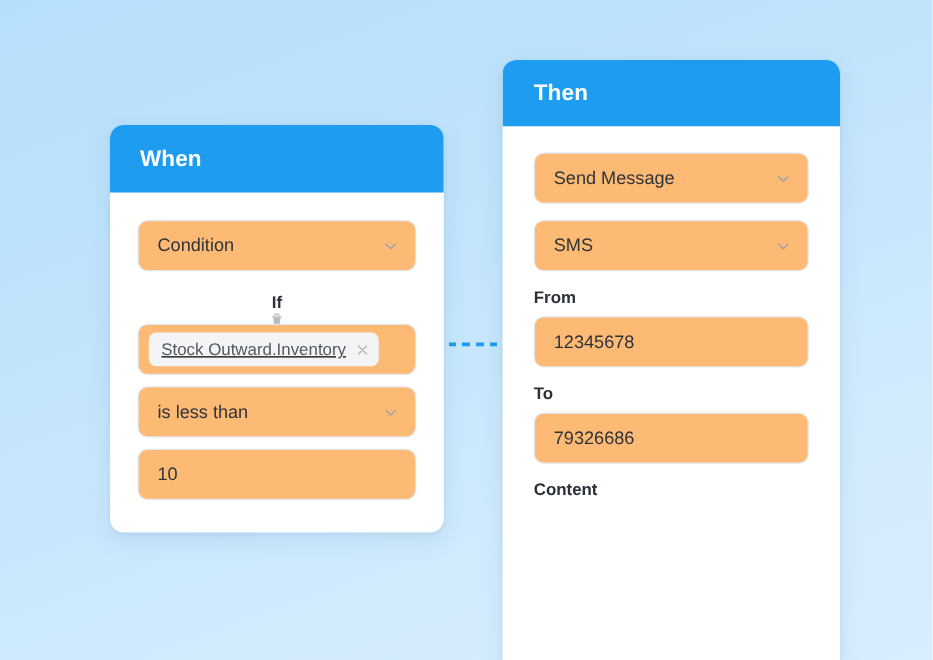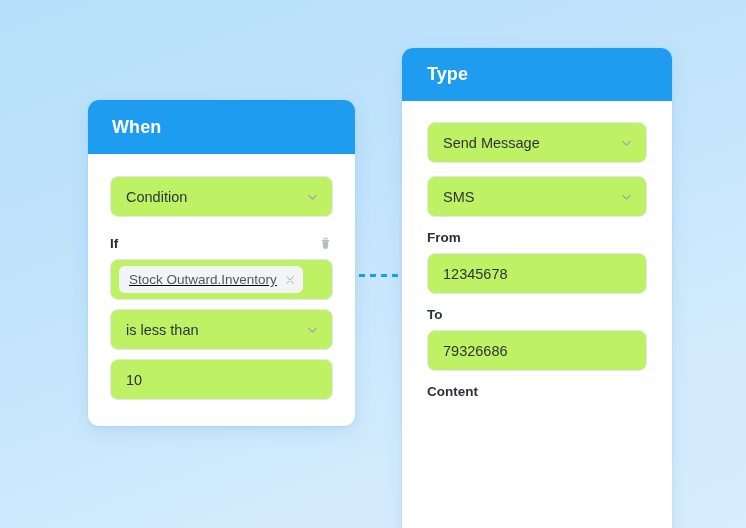--- a/index.html
+++ b/index.html
@@ -93,21 +93,21 @@
     font-weight: bold;
   }
   .field-label.bold {
     font-weight: bold;
   }
 
   .control {
     position: relative;
     border: 1px solid #e3e6ea;
     border-radius: 8px;
-    background: #bef264;
+    background: #fdba74;
     box-sizing: border-box;
     display: flex;
     align-items: center;
   }
   .control-h {
     height: 41px;
   }
   .control-text {
     font-size: 14.5px;
     color: #2f3338;
@@ -131,20 +131,21 @@
   }
   .chev svg { display: block; }
 
   
   .if-row {
     display: flex;
     align-items: center;
     justify-content: space-between;
     margin: 17px 0 7px 0;
     height: 18px;
+    flex-direction: column;
   }
   .if-label {
     font-size: 13.5px;
     font-weight: bold;
     color: #2b3138;
   }
   .trash-btn {
     width: 16px;
     height: 17px;
     display: flex;
@@ -269,21 +270,21 @@
 
       <div class="control control-h">
         <span class="control-text">10</span>
       </div>
 
     </div>
   </div>
 
   <div class="card card-then">
     <div class="card-header">
-      <span class="card-header-title">Type</span>
+      <span class="card-header-title">Then</span>
     </div>
     <div class="card-body">
 
       <div class="control control-h select">
         <span class="control-text">Send Message</span>
         <span class="chev">
           <svg viewBox="0 0 14 14" width="13" height="13">
             <path d="M3 5.2 L7 9.2 L11 5.2" fill="none" stroke="#9aa1a9" stroke-width="1.25" stroke-linecap="round" stroke-linejoin="round"></path>
           </svg>
         </span>

